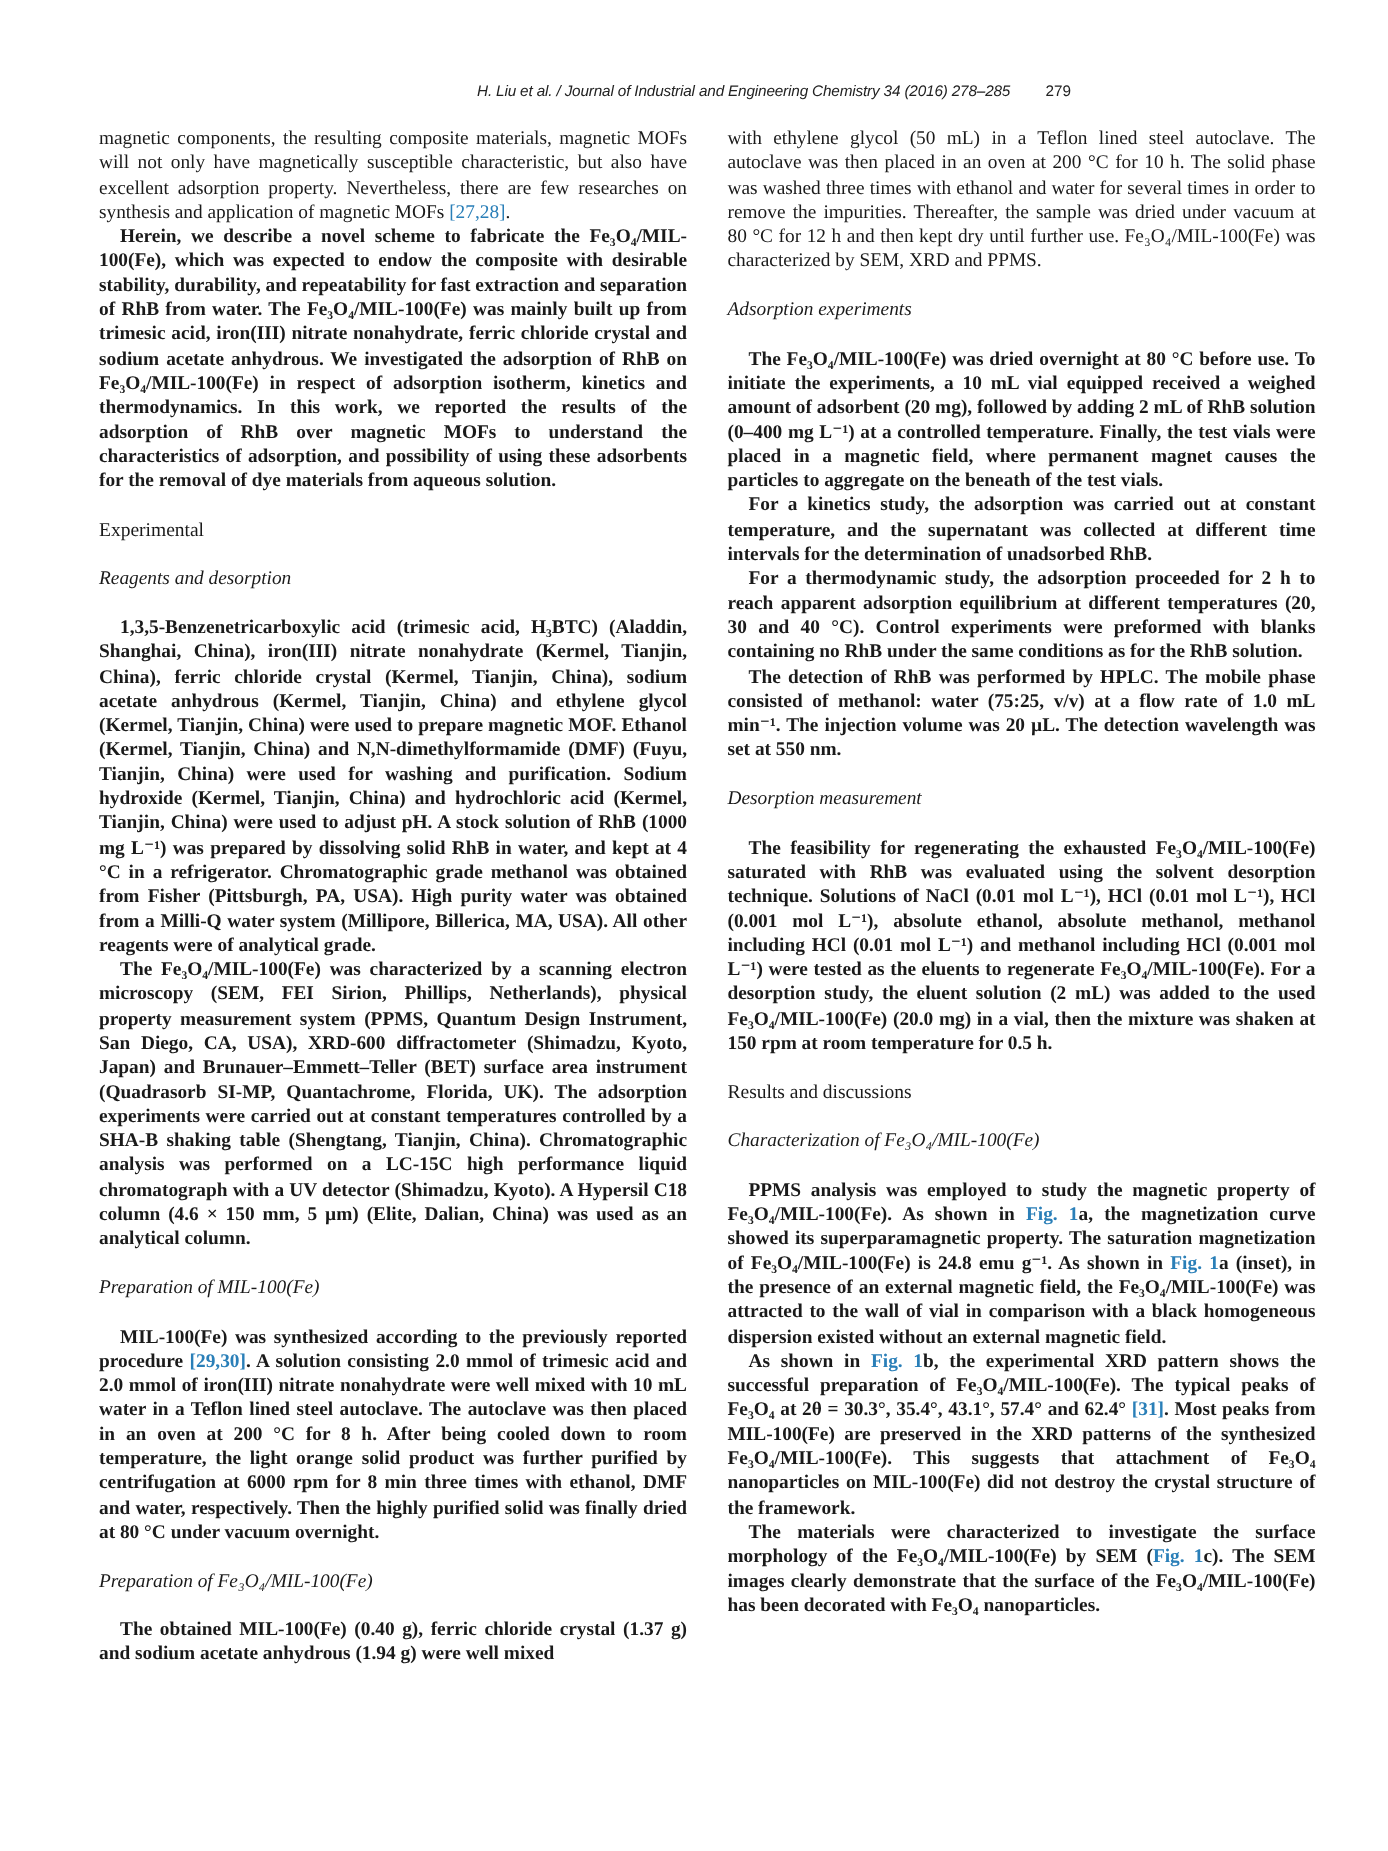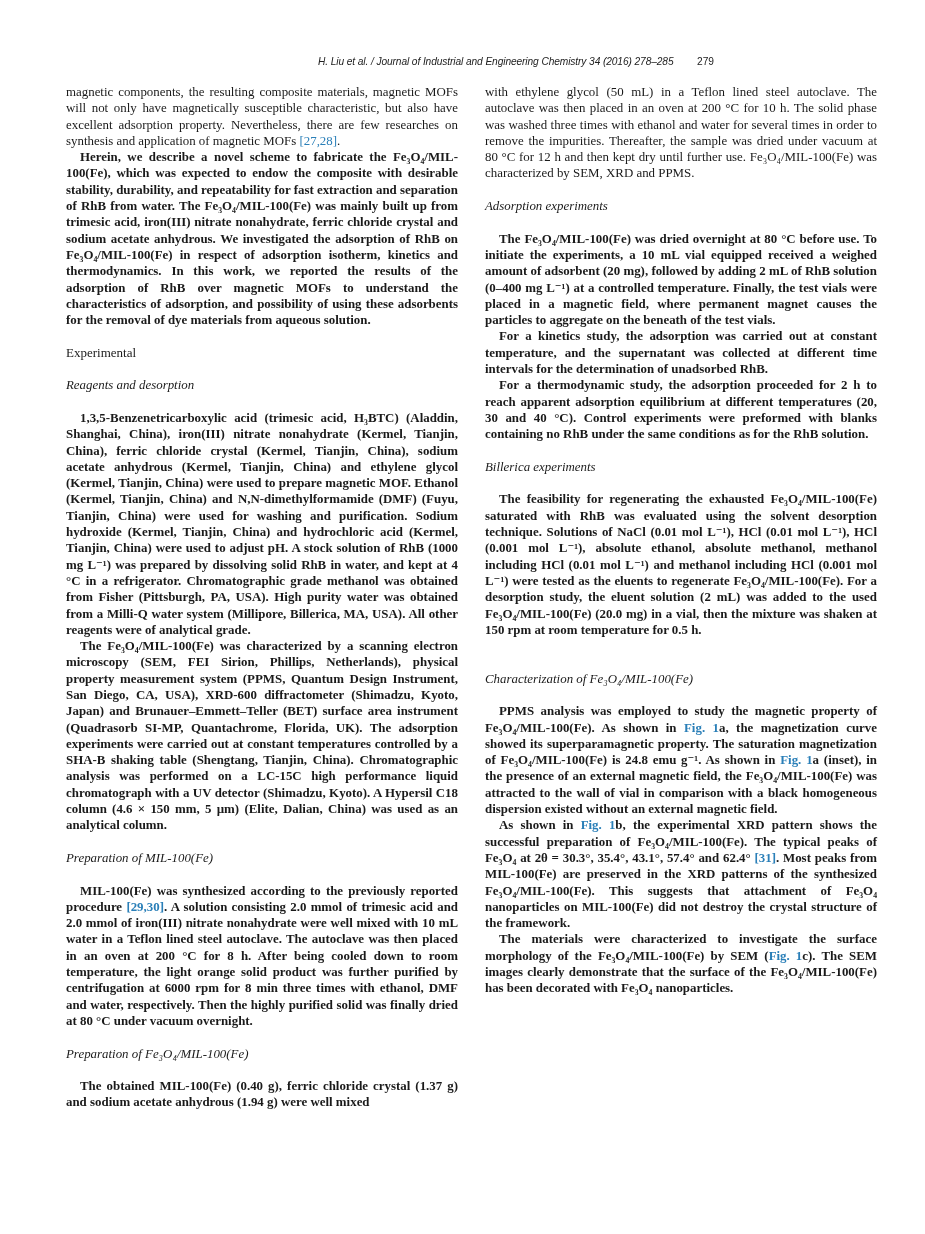--- a/index.html
+++ b/index.html
@@ -50,24 +50,26 @@
 </div>
 
 <div class="col col-right">
   <p>with ethylene glycol (50 mL) in a Teflon lined steel autoclave. The autoclave was then placed in an oven at 200 °C for 10 h. The solid phase was washed three times with ethanol and water for several times in order to remove the impurities. Thereafter, the sample was dried under vacuum at 80 °C for 12 h and then kept dry until further use. Fe₃O₄/MIL-100(Fe) was characterized by SEM, XRD and PPMS.</p>
   <div class="gap-s"></div>
   <div class="h2">Adsorption experiments</div>
   <div class="gap-s"></div>
   <p class="indent">The Fe₃O₄/MIL-100(Fe) was dried overnight at 80 °C before use. To initiate the experiments, a 10 mL vial equipped received a weighed amount of adsorbent (20 mg), followed by adding 2 mL of RhB solution (0–400 mg L⁻¹) at a controlled temperature. Finally, the test vials were placed in a magnetic field, where permanent magnet causes the particles to aggregate on the beneath of the test vials.</p>
   <p class="indent">For a kinetics study, the adsorption was carried out at constant temperature, and the supernatant was collected at different time intervals for the determination of unadsorbed RhB.</p>
   <p class="indent">For a thermodynamic study, the adsorption proceeded for 2 h to reach apparent adsorption equilibrium at different temperatures (20, 30 and 40 °C). Control experiments were preformed with blanks containing no RhB under the same conditions as for the RhB solution.</p>
+  <p class="indent">The detection of RhB was performed by HPLC. The mobile phase consisted of methanol: water (75:25, v/v) at a flow rate of 1.0 mL min⁻¹. The injection volume was 20 µL. The detection wavelength was set at 550 nm.</p>
   <div class="gap-s"></div>
-  <div class="h2">Billerica experiments</div>
+  <div class="h2">Desorption measurement</div>
   <div class="gap-s"></div>
   <p class="indent">The feasibility for regenerating the exhausted Fe₃O₄/MIL-100(Fe) saturated with RhB was evaluated using the solvent desorption technique. Solutions of NaCl (0.01 mol L⁻¹), HCl (0.01 mol L⁻¹), HCl (0.001 mol L⁻¹), absolute ethanol, absolute methanol, methanol including HCl (0.01 mol L⁻¹) and methanol including HCl (0.001 mol L⁻¹) were tested as the eluents to regenerate Fe₃O₄/MIL-100(Fe). For a desorption study, the eluent solution (2 mL) was added to the used Fe₃O₄/MIL-100(Fe) (20.0 mg) in a vial, then the mixture was shaken at 150 rpm at room temperature for 0.5 h.</p>
   <div class="gap-m"></div>
+  <div class="h1">Results and discussions</div>
   <div class="gap-s"></div>
   <div class="h2">Characterization of Fe₃O₄/MIL-100(Fe)</div>
   <div class="gap-s"></div>
   <p class="indent"><span>PPMS analysis was employed to study the magnetic property of Fe₃O₄/MIL-100(Fe). As shown in</span> <a class="ref">Fig. 1</a><span>a, the magnetization curve showed its superparamagnetic property. The saturation magnetization of Fe₃O₄/MIL-100(Fe) is 24.8 emu g⁻¹. As shown in</span> <a class="ref">Fig. 1</a><span>a (inset), in the presence of an external magnetic field, the Fe₃O₄/MIL-100(Fe) was attracted to the wall of vial in comparison with a black homogeneous dispersion existed without an external magnetic field.</span></p>
   <p class="indent"><span>As shown in</span> <a class="ref">Fig. 1</a><span>b, the experimental XRD pattern shows the successful preparation of Fe₃O₄/MIL-100(Fe). The typical peaks of Fe₃O₄ at 2θ = 30.3°, 35.4°, 43.1°, 57.4° and 62.4°</span> <a class="ref">[31]</a><span>. Most peaks from MIL-100(Fe) are preserved in the XRD patterns of the synthesized Fe₃O₄/MIL-100(Fe). This suggests that attachment of Fe₃O₄ nanoparticles on MIL-100(Fe) did not destroy the crystal structure of the framework.</span></p>
   <p class="indent"><span>The materials were characterized to investigate the surface morphology of the Fe₃O₄/MIL-100(Fe) by SEM (</span><a class="ref">Fig. 1</a><span>c). The SEM images clearly demonstrate that the surface of the Fe₃O₄/MIL-100(Fe) has been decorated with Fe₃O₄ nanoparticles.</span></p>
 </div>
 
 </body></html>

